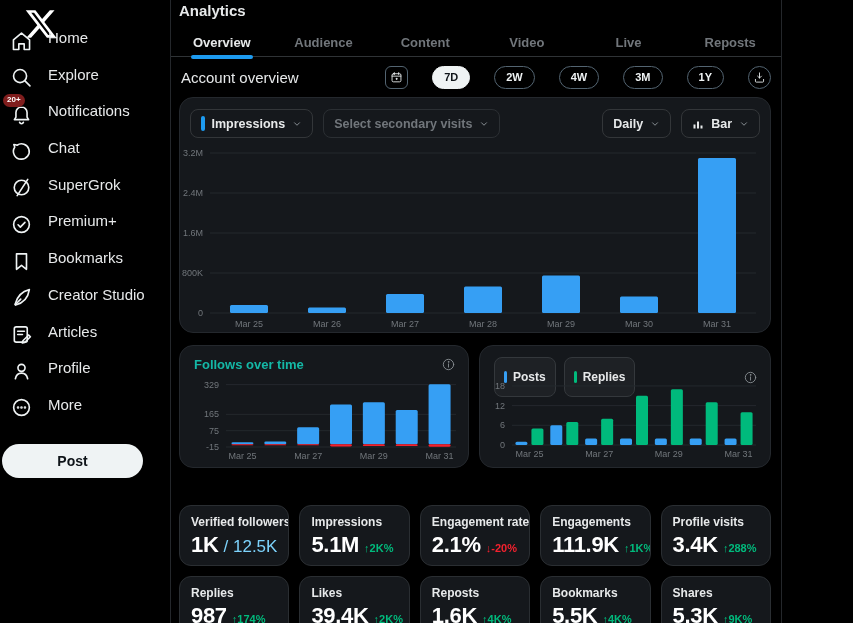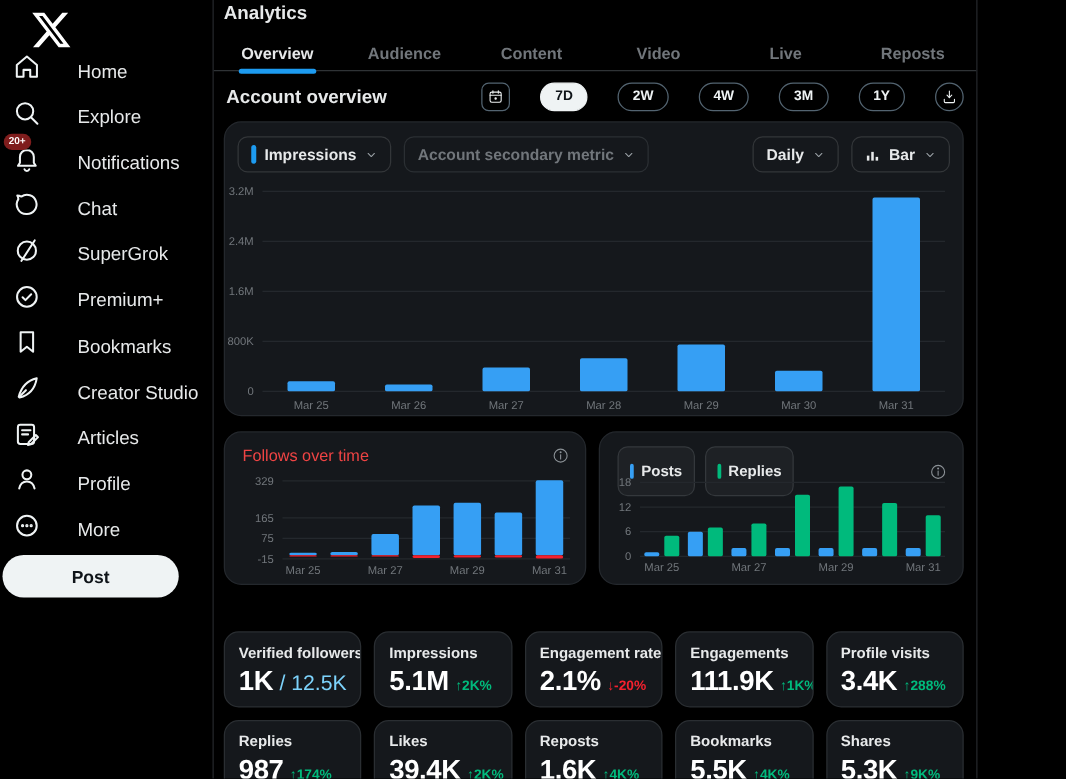--- a/index.html
+++ b/index.html
@@ -5,40 +5,40 @@
   * { margin:0; padding:0; box-sizing:border-box; }
   html,body { background:#000; }
   body { font-family:"Liberation Sans", sans-serif; color:#e7e9ea; }
   .app { position:relative; width:853px; height:623px; background:#000; overflow:hidden; }
 
   
   .sidebar { position:absolute; left:0; top:0; width:170px; height:623px; }
   .logo { position:absolute; left:24px; top:7px; width:34px; height:34px; cursor:pointer; }
   .logo svg { width:34px; height:34px; fill:#fff; }
   .nav { position:absolute; left:0; top:29px; width:100%; }
-  .nav-item { display:flex; align-items:flex-end; gap:29px; height:36.7px; padding-left:9px; cursor:pointer; }
+  .nav-item { display:flex; align-items:flex-start; gap:15px; height:36.7px; padding-left:9px; cursor:pointer; }
   .nav-icon { position:relative; width:24px; height:24px; flex:0 0 24px; display:flex; align-items:center; justify-content:center; }
   .nav-icon svg { width:23px; height:23px; stroke:#eff3f4; stroke-width:1.7; fill:none; stroke-linecap:round; stroke-linejoin:round; }
   .nav-label { font-size:15px; font-weight:500; color:#e7e9ea; white-space:nowrap; }
   .notif-badge { position:absolute; top:-8px; left:-6px; background:#7f1d1d; color:#fff; font-size:8px; font-weight:700; line-height:1; padding:2px 4px 2.5px; border-radius:8px; }
   .post-btn { position:absolute; left:2px; top:444px; width:141px; height:34px; border:none; border-radius:17px; background:#eff3f4; color:#0f1419; font-family:inherit; font-size:14px; font-weight:700; cursor:pointer; }
 
   
   .content { position:absolute; left:170px; top:0; width:612px; height:623px; border-left:1px solid #24272b; border-right:1px solid #24272b; }
 
   .content-header { position:absolute; top:0; left:0; right:0; height:57px; border-bottom:1px solid #2f3336; }
   .page-title { position:absolute; left:8px; top:2px; font-size:15px; font-weight:800; color:#e7e9ea; }
   .tabs { position:absolute; left:0; right:0; top:28px; height:29px; display:flex; }
   .tab { flex:1; display:flex; align-items:center; justify-content:center; cursor:pointer; }
   .tab-label { position:relative; font-size:13px; font-weight:600; color:#71767b; padding-bottom:0; }
   .tab.active .tab-label { color:#e7e9ea; font-weight:700; }
   .tab.active .tab-label::after { content:""; position:absolute; left:-2px; right:-2px; bottom:-9px; height:4px; border-radius:2px; background:#1d9bf0; }
 
   .overview-bar { position:absolute; top:58px; left:0; right:0; height:38px; display:flex; align-items:center; padding:0 10px; }
-  .section-title { font-size:15px; font-weight:700; color:#e7e9ea; }
+  .section-title { font-size:15px; font-weight:400; color:#e7e9ea; }
   .range-controls { margin-left:auto; display:flex; align-items:center; gap:24px; }
   .icon-btn { width:23px; height:23px; display:flex; align-items:center; justify-content:center; background:none; border:1px solid #536471; cursor:pointer; padding:0; }
   .icon-btn.square { border-radius:6px; }
   .icon-btn.round { border-radius:50%; }
   .icon-btn svg { width:13px; height:13px; stroke:#eff3f4; stroke-width:1.6; fill:none; stroke-linecap:round; stroke-linejoin:round; }
   .pill { height:23px; padding:0 11px; border-radius:12px; border:1px solid #536471; background:none; color:#eff3f4; font-family:inherit; font-size:11px; font-weight:700; cursor:pointer; }
   .pill.active { background:#eff3f4; color:#0f1419; border-color:#eff3f4; }
 
   
   .main-chart-card { position:absolute; top:97px; left:8px; width:592px; height:236px; background:#15181c; border:1px solid #24282d; border-radius:14px; }
@@ -52,21 +52,21 @@
   .bar-type-icon rect { fill:#e7e9ea; }
   .chart-svg { position:absolute; left:0; top:44px; }
   .chart-svg text { font-family:"Liberation Sans", sans-serif; }
 
   
   .small-cards { position:absolute; top:345px; left:8px; width:592px; display:flex; gap:10px; }
   .small-card { position:relative; height:123px; background:#15181c; border:1px solid #24282d; border-radius:14px; }
   .small-card.left { width:290px; }
   .small-card.right { width:292px; }
   .small-card-header { display:flex; align-items:center; padding:11px 12px 0 14px; }
-  .small-card-title { font-size:13px; font-weight:400; color:#ef4444; }
+  .small-card-title { font-size:13px; font-weight:700; color:#14b8a6; }
   .info-icon { margin-left:auto; width:15px; height:15px; cursor:pointer; }
   .info-icon svg { width:15px; height:15px; stroke:#8b9196; stroke-width:1.4; fill:none; stroke-linecap:round; }
   .legend-chips { display:flex; gap:8px; }
   .chip { display:flex; align-items:center; gap:6px; height:40px; padding:0 9px; background:#1e2125; border:1px solid #34383c; border-radius:8px; cursor:pointer; }
   .chip-bar { width:3px; height:12px; border-radius:2px; }
   .chip-label { font-size:12px; font-weight:700; color:#e7e9ea; }
   .small-chart { position:absolute; left:0; top:28px; }
 
   
   .stats-grid { position:absolute; top:480px; left:8px; width:592px; display:grid; grid-template-columns:repeat(5,1fr); grid-auto-rows:61px; gap:10px;margin-top:25px; }
@@ -253,21 +253,21 @@
     <section class="main-chart-card">
       <div class="chart-controls">
         <button class="select">
           <span class="metric-accent"></span>
           <span>Impressions</span>
           <svg class="chev" viewBox="0 0 24 24">
               <polyline points="6,9 12,15 18,9"></polyline>
             </svg>
         </button>
         <button class="select secondary">
-          <span>Account secondary metric</span>
+          <span>Select secondary visits</span>
           <svg class="chev" viewBox="0 0 24 24">
               <polyline points="6,9 12,15 18,9"></polyline>
             </svg>
         </button>
         <button class="select push-right">
           <span>Daily</span>
           <svg class="chev" viewBox="0 0 24 24">
               <polyline points="6,9 12,15 18,9"></polyline>
             </svg>
         </button>

